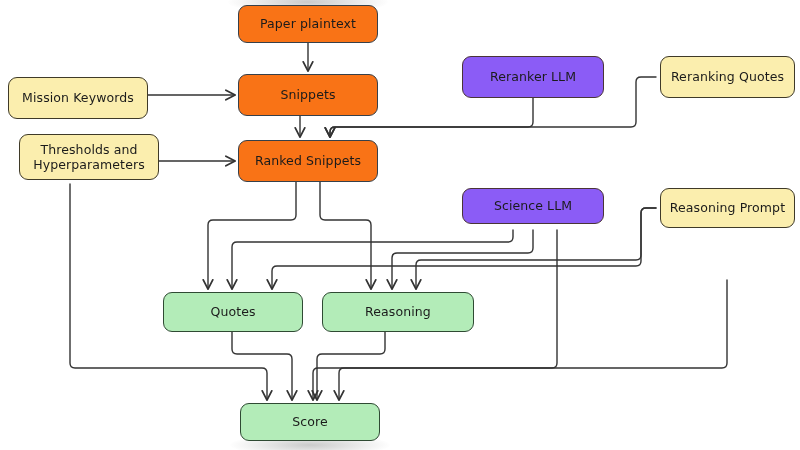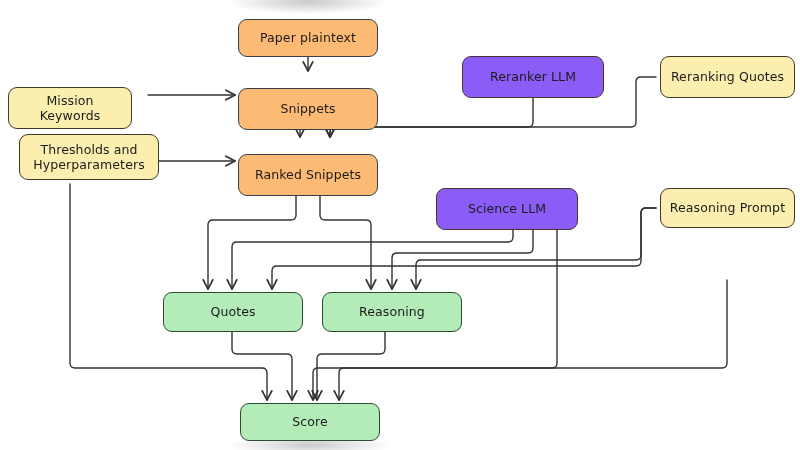--- a/index.html
+++ b/index.html
@@ -32,21 +32,21 @@
     border-radius: 9px;
     border: 1.4px solid #333333;
     color: #1b1b1b;
     font-size: 12.5px;
     line-height: 1.22;
     letter-spacing: 0.1px;
     padding: 2px 6px;
     z-index: 2;
   }
   .node span { display: block; white-space: pre-line; }
-  .fill-blue   { background: #fdba74; border-color: #36404a; margin-top: 14px; }
+  .fill-blue   { background: #f97316; border-color: #36404a; }
   .fill-yellow { background: #fbeeae; border-color: #3f3a28; }
   .fill-pink   { background: #8b5cf6; border-color: #4a3438; }
   .fill-green  { background: #b3ecb8; border-color: #2f4a33; }
   .shadow-strip {
     position: absolute;
     border-radius: 50%;
     background: radial-gradient(ellipse at center, rgba(80,80,80,0.30) 0%, rgba(80,80,80,0.0) 72%);
     z-index: 1;
   }
 </style>
@@ -99,21 +99,21 @@
       <path d="M232,332 L232,349 Q232,354 237,354 L287,354 Q292,354 292,359 L292,399"></path>
 
       <path d="M385,332 L385,349 Q385,354 380,354 L322,354 Q317,354 317,359 L317,399"></path>
     </g>
   </svg>
 
   <div class="node fill-blue" style="left:238px; top:5px; width:140px; height:38px;">
     <span>Paper plaintext</span>
   </div>
 
-  <div class="node fill-yellow" style="left:8px; top:87px; width:124px; height:42px;">
+  <div class="node fill-yellow" style="left:8px; top:77px; width:140px; height:42px;">
     <span>Mission Keywords</span>
   </div>
 
   <div class="node fill-blue" style="left:238px; top:74px; width:140px; height:42px;text-align:right;">
     <span>Snippets</span>
   </div>
 
   <div class="node fill-pink" style="left:462px; top:56px; width:142px; height:42px;">
     <span>Reranker LLM</span>
   </div>
@@ -124,34 +124,34 @@
 
   <div class="node fill-yellow" style="left:8px; top:134px; width:140px; height:46px;margin-left:11px;">
     <span>Thresholds and
 Hyperparameters</span>
   </div>
 
   <div class="node fill-blue" style="left:238px; top:140px; width:140px; height:42px;">
     <span>Ranked Snippets</span>
   </div>
 
-  <div class="node fill-pink" style="left:436px; top:188px; width:142px; height:42px;text-align:right;">
+  <div class="node fill-pink" style="left:462px; top:188px; width:142px; height:36px;text-align:right;">
     <span>Science LLM</span>
   </div>
 
   <div class="node fill-yellow" style="left:660px; top:188px; width:135px; height:40px;">
     <span>Reasoning Prompt</span>
   </div>
 
 
   <div class="node fill-green" style="left:163px; top:292px; width:140px; height:40px;">
     <span>Quotes</span>
   </div>
 
-  <div class="node fill-green" style="left:322px; top:292px; width:140px; height:40px;">
+  <div class="node fill-green" style="left:322px; top:292px; width:152px; height:40px;">
     <span>Reasoning</span>
   </div>
 
   <div class="node fill-green" style="left:240px; top:403px; width:140px; height:38px;">
     <span>Score</span>
   </div>
 
 </div>
 
 </body></html>

